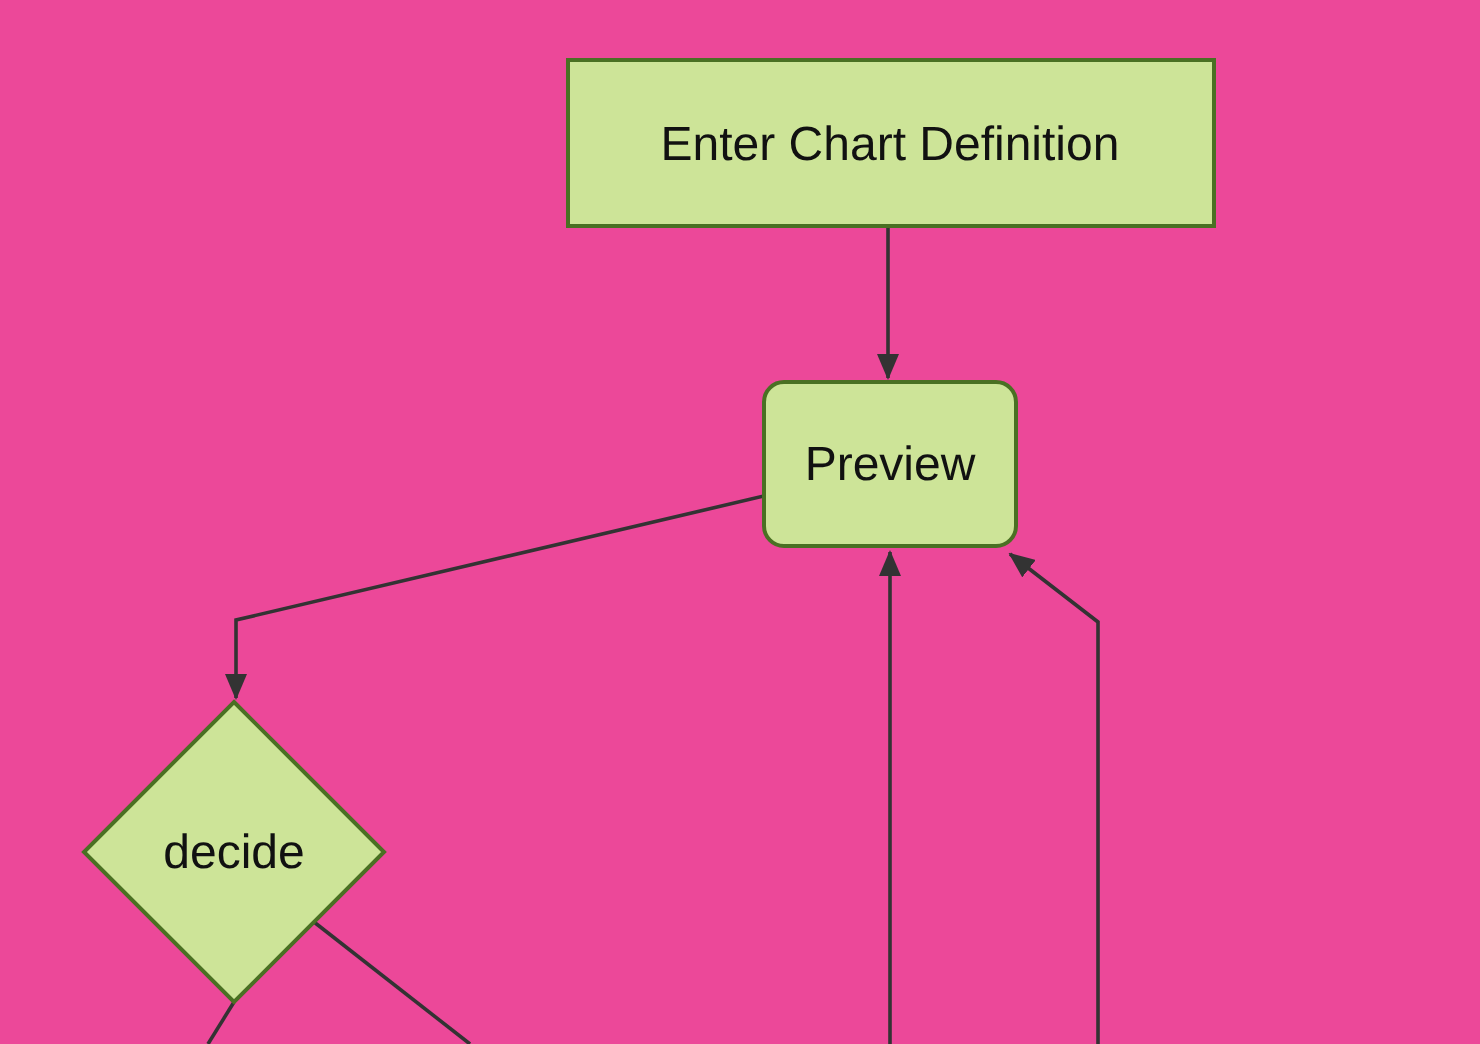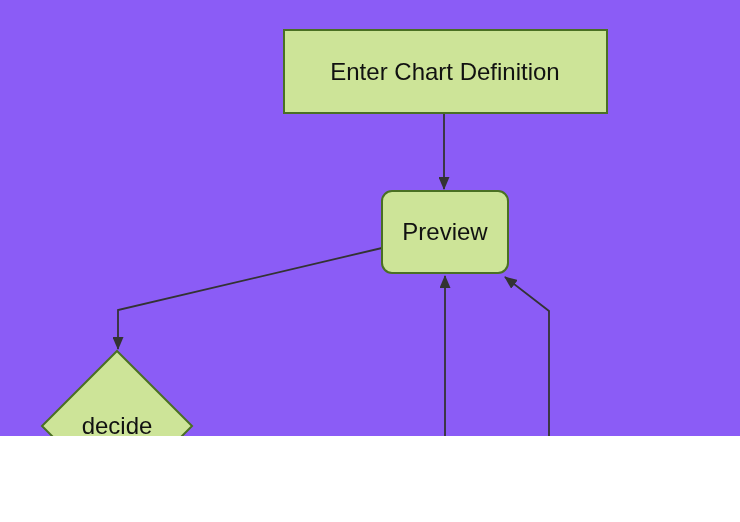--- a/index.html
+++ b/index.html
@@ -3,22 +3,22 @@
 <meta charset="utf-8">
 <style>
   html, body {
     margin: 0;
     padding: 0;
     background: #ffffff;
   }
   .canvas {
     position: relative;
     width: 740px;
-    height: 436px;
-    background: #8b5cf6;
+    height: 522px;
+    background: #ec4899;
     overflow: hidden;
     font-family: "Liberation Sans", sans-serif;
   }
   svg { display: block; }
   .edge {
     fill: none;
     stroke: #333333;
     stroke-width: 1.8px;
   }
   .node-shape {

